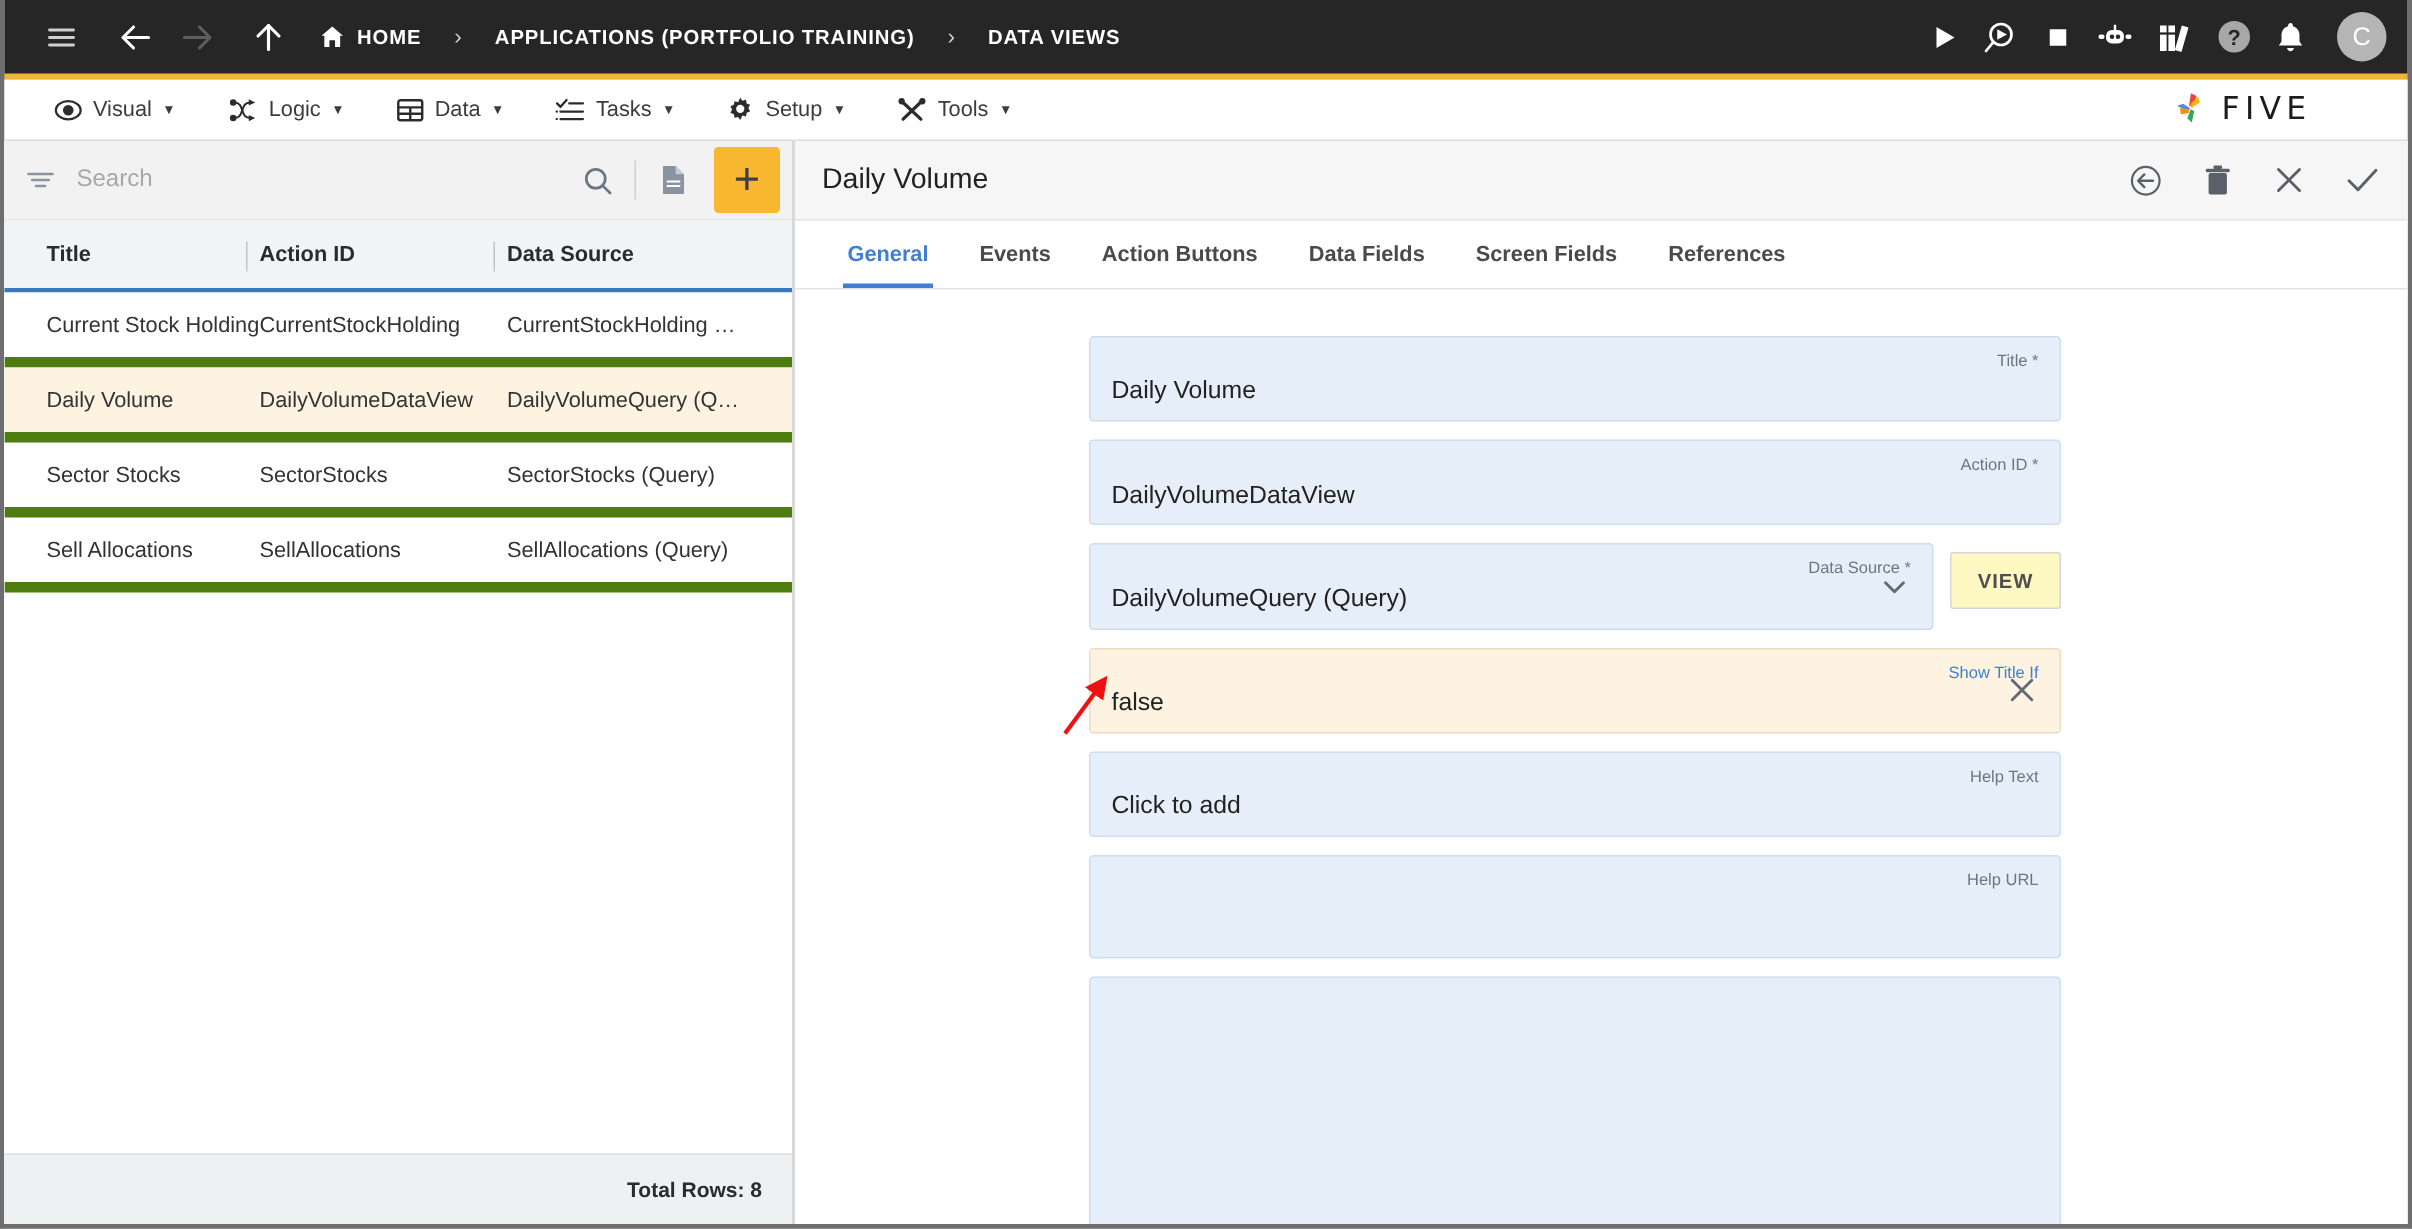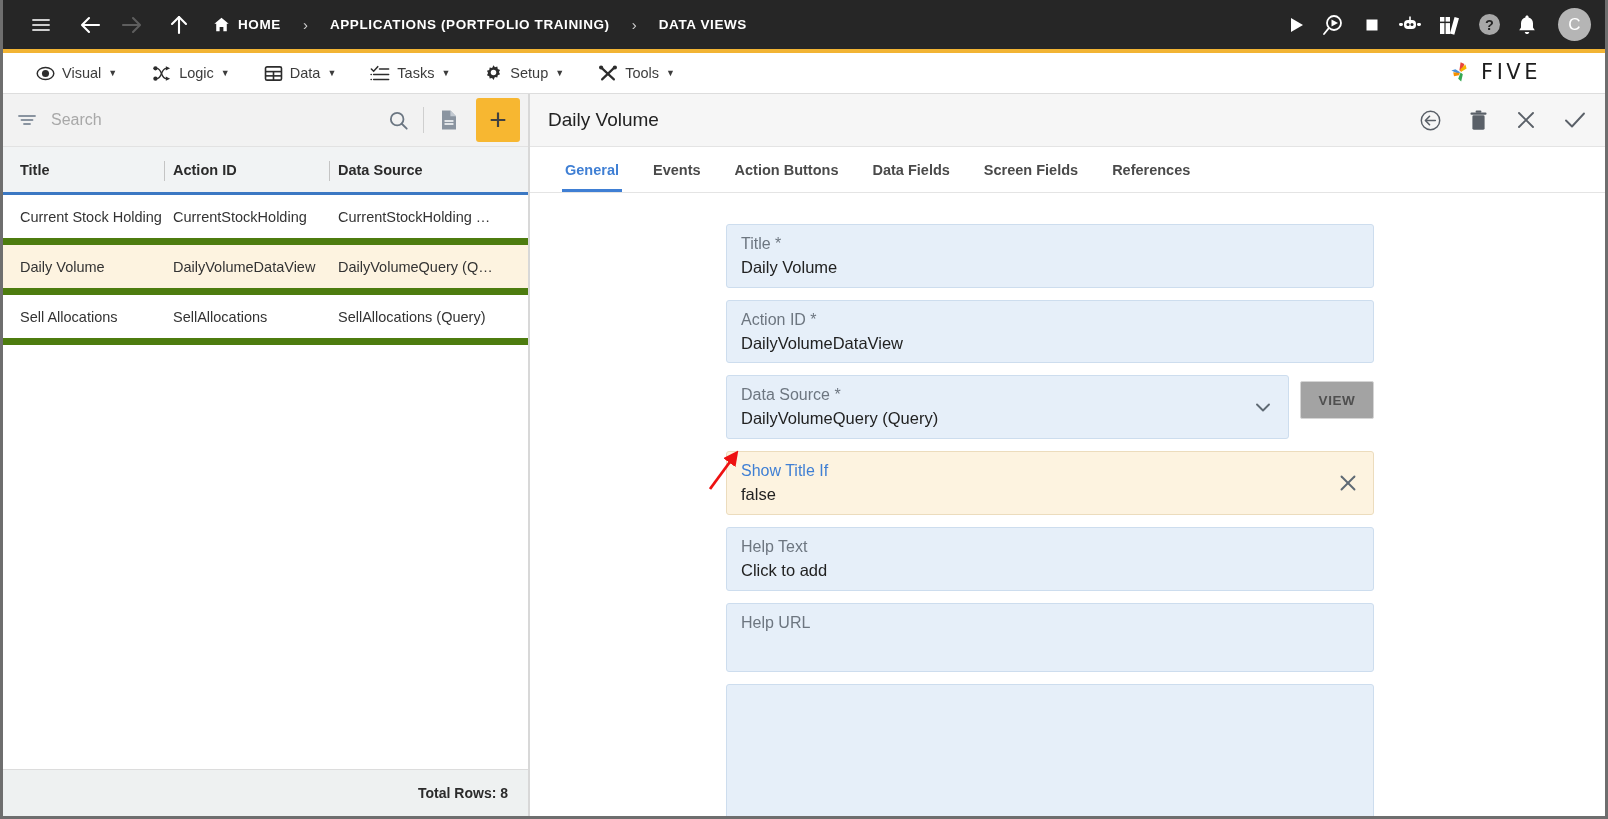--- a/index.html
+++ b/index.html
@@ -121,21 +121,21 @@
   }
   .gh-cell {
     font-size: 14.5px; font-weight: bold; color: #2b2b2b;
     display: flex; align-items: center; height: 100%;
     position: relative; cursor: pointer;
   }
   .gh-cell + .gh-cell::before {
     content: ""; position: absolute; left: -9px; top: 14px;
     width: 1px; height: 20px; background: #c4c4c4;
   }
-  .c1 { width: 170px; padding-left: 17px; }
+  .c1 { width: 170px; padding-left: 28px; }
   .c2 { width: 165px; }
   .c3 { flex: 1; }
 
   .grid-body { flex: 1; overflow: hidden; background: #ffffff; }
   .grow {
     display: flex; align-items: center;
     height: 50px; border-bottom: 7px solid #4d7c0f;
     font-size: 14.5px; color: #333333; cursor: pointer;
   }
   .grow.sel { background: #fdf3e0; }
@@ -182,30 +182,30 @@
   .form-col { width: 648px; margin-left: 196px; }
   .field-row { display: flex; align-items: flex-start; margin-bottom: 12px; }
   .field {
     position: relative; flex: 1;
     background: #e6eff9; border: 1px solid #cdddee; border-radius: 3px;
     padding: 9px 14px 7px 14px; min-height: 51px; cursor: text;
   }
   .field.amber { background: #fdf3e0; border-color: #ecdcbd; }
   .field.tall { min-height: 69px; }
   .field.notes { min-height: 168px; }
-  .flabel { font-size: 16px; color: #6d7680; line-height: 1.3; }
+  .flabel { font-size: 11px; color: #6d7680; line-height: 1.3; text-align: right; }
   .field.amber .flabel { color: #3f7fd4; }
   .fvalue { font-size: 16.5px; color: #222222; line-height: 1.45; padding-top: 1px; }
   .field-ic {
     position: absolute; right: 14px; top: 50%; transform: translateY(-50%);
     cursor: pointer; color: #5f6a74; display: flex; align-items: center;
   }
   .view-btn {
     width: 74px; height: 38px; margin-left: 11px; margin-top: 6px;
-    border: 1px solid #d5d5d5; background: #a3a3a3;
+    border: 1px solid #d5d5d5; background: #fef9c3;
     display: flex; align-items: center; justify-content: center;
     font-size: 13.5px; font-weight: bold; color: #4f4f4f;
     letter-spacing: .6px; cursor: pointer; border-radius: 2px;
   }
   .arrow-anno { position: absolute; left: 698px; top: 443px;
                 pointer-events: none; }
 </style>
 </head>
 <body>
 
@@ -467,20 +467,25 @@
           <div class="gcell c1">Current Stock Holding</div>
           <div class="gcell c2">CurrentStockHolding</div>
           <div class="gcell c3">CurrentStockHolding …</div>
         </div>
         <div class="grow sel">
           <div class="gcell c1">Daily Volume</div>
           <div class="gcell c2">DailyVolumeDataView</div>
           <div class="gcell c3">DailyVolumeQuery (Q…</div>
         </div>
         <div class="grow">
+          <div class="gcell c1">Sector Stocks</div>
+          <div class="gcell c2">SectorStocks</div>
+          <div class="gcell c3">SectorStocks (Query)</div>
+        </div>
+        <div class="grow">
           <div class="gcell c1">Sell Allocations</div>
           <div class="gcell c2">SellAllocations</div>
           <div class="gcell c3">SellAllocations (Query)</div>
         </div>
       </div>
 
       <div class="grid-foot">Total Rows: 8</div>
     </div>
 
     <div class="right">

